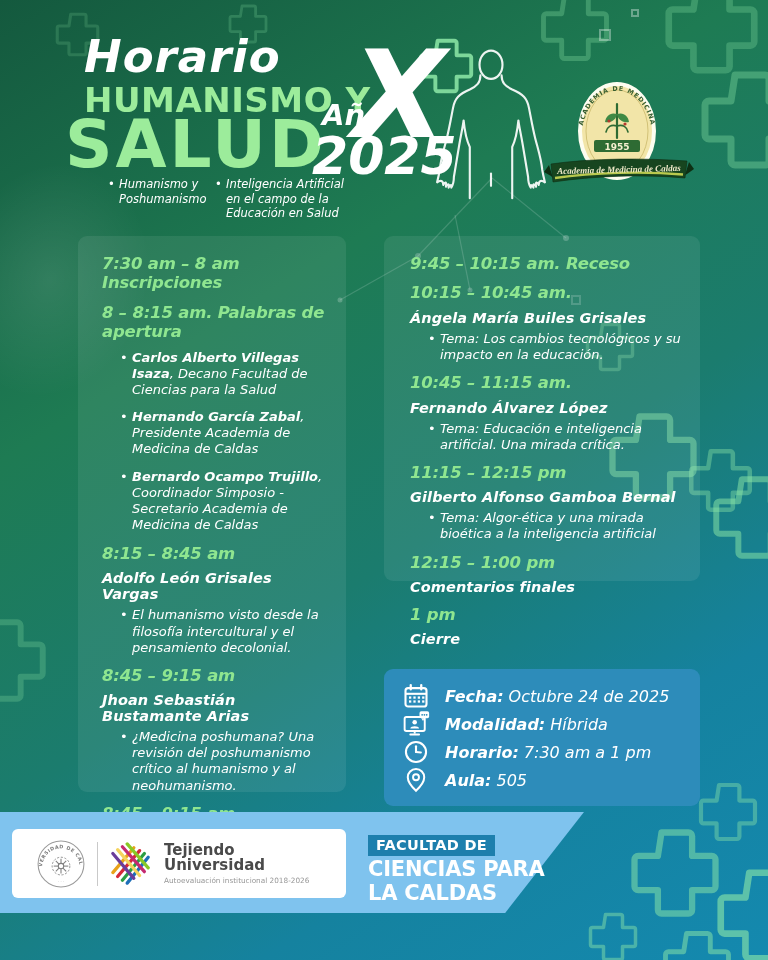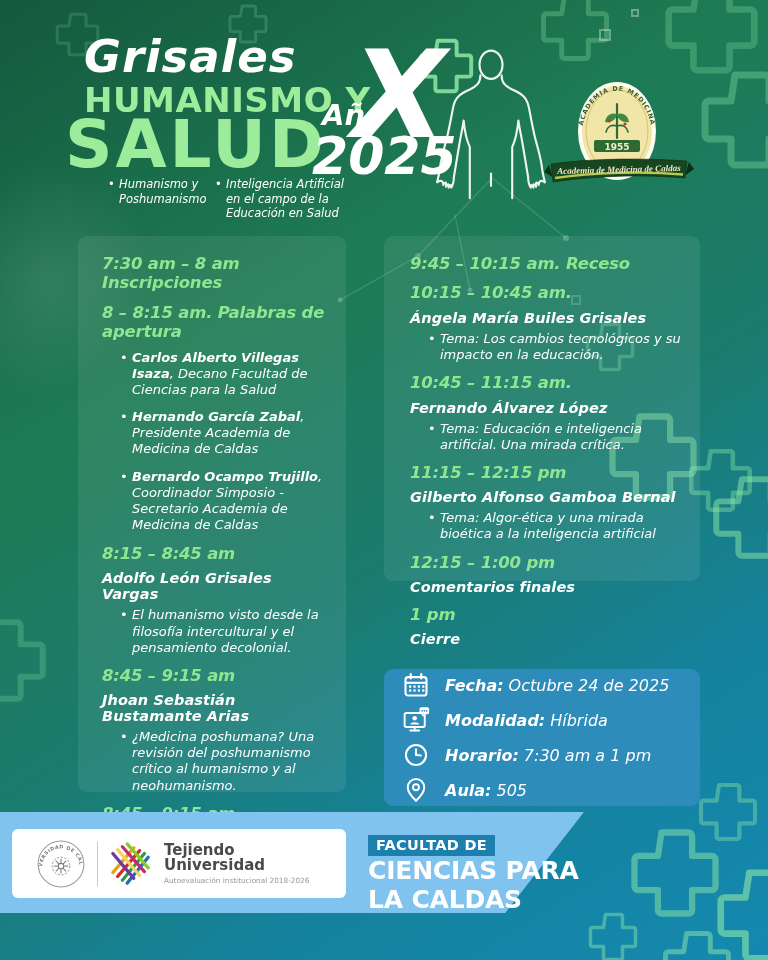--- a/index.html
+++ b/index.html
@@ -43,39 +43,39 @@
   .session li{position:relative;padding-left:12px;color:#fff;font-style:italic;line-height:1.24;}
   .session li::before{content:"•";position:absolute;left:0;top:0;}
   ul.speakers{margin-top:8px;}
   ul.speakers li{font-size:13px;margin-bottom:11px;}
   ul.speakers b{font-weight:bold;}
   ul.topics li{font-size:13px;margin-bottom:3px;}
   ul.participants li{font-size:13.5px;line-height:1.2;margin-bottom:3px;}
 
   
   .info-box{position:absolute;left:384px;top:669px;width:316px;height:137px;background:#2d8cba;border-radius:9px;
-    box-sizing:border-box;padding:2px 18px;display:flex;flex-direction:column;justify-content:space-between;}
+    box-sizing:border-box;padding:13px 18px;display:flex;flex-direction:column;justify-content:space-between;}
   .info-row{display:flex;align-items:center;gap:15px;color:#fff;}
   .info-icon{width:28px;height:28px;flex:0 0 28px;}
   .info-text{font-size:16px;font-style:italic;}
   .info-text .lbl{font-weight:bold;margin-right:5px;}
 
   
   .band{position:absolute;left:0;top:812px;width:584px;height:101px;background:#7fc3ee;
     clip-path:polygon(0 0,100% 0,86.5% 100%,0 100%);}
   .logo-card{position:absolute;left:12px;top:829px;width:334px;height:69px;background:#fff;border-radius:6px;
     display:flex;align-items:center;gap:11px;padding:0 8px 0 24px;box-sizing:border-box;}
   .card-divider{width:1px;height:44px;background:#c9c9c9;}
   .tejiendo-text{line-height:1.02;}
   .tejiendo-text .tl{font-size:15px;font-weight:bold;color:#4a4a4a;}
   .tejiendo-text .ts{font-size:7.3px;color:#979797;margin-top:3px;}
   .facultad{position:absolute;left:368px;top:835px;}
   .fac-badge{display:inline-block;background:#1d7fad;color:#fff;font-weight:bold;font-size:14.5px;
     padding:2px 8px 3px;letter-spacing:.3px;}
-  .fac-line{font-size:25px;font-weight:bold;color:#fff;line-height:1.07;letter-spacing:-.2px;margin-top:2px;}
+  .fac-line{font-size:21px;font-weight:bold;color:#fff;line-height:1.07;letter-spacing:-.2px;margin-top:2px;}
 </style>
 </head>
 <body>
 
 <div class="poster">
 
   <svg class="decor" viewBox="0 0 768 960" aria-hidden="true">
     <defs>
       <path id="crossShape" d="M35 5 h30 a4 4 0 0 1 4 4 v22 h22 a4 4 0 0 1 4 4 v30 a4 4 0 0 1 -4 4 h-22 v22 a4 4 0 0 1 -4 4 h-30 a4 4 0 0 1 -4 -4 v-22 h-22 a4 4 0 0 1 -4 -4 v-30 a4 4 0 0 1 4 -4 h22 z" fill="none" stroke-width="7" stroke-linejoin="round"></path>
     </defs>
@@ -142,21 +142,21 @@
     </g>
     <g fill="rgba(255,255,255,0.22)">
       <circle cx="418" cy="256" r="3"></circle>
       <circle cx="566" cy="238" r="3"></circle>
       <circle cx="340" cy="300" r="2.5"></circle>
       <circle cx="470" cy="290" r="2.5"></circle>
     </g>
   </svg>
 
   <div class="header">
-    <div class="kicker">Grisales</div>
+    <div class="kicker">Horario</div>
     <div class="t1">HUMANISMO Y</div>
     <div class="t2">SALUD</div>
     <div class="bigx">X</div>
     <div class="anio">Año</div>
     <div class="year">2025</div>
     <div class="hbullets">
       <div class="hbullet b1">Humanismo y Poshumanismo</div>
       <div class="hbullet b2">Inteligencia Artificial en el campo de la Educación en Salud</div>
     </div>
 

